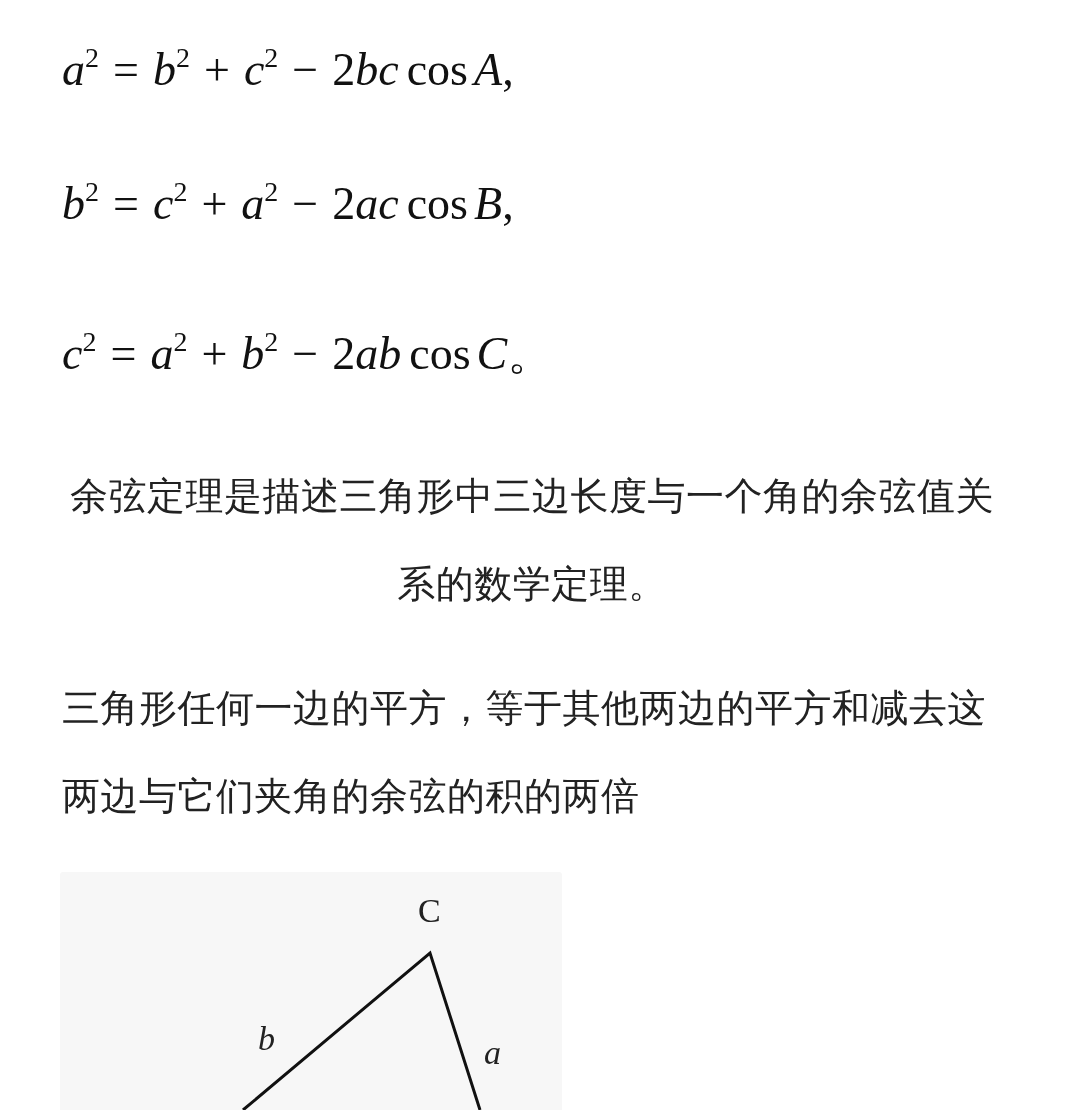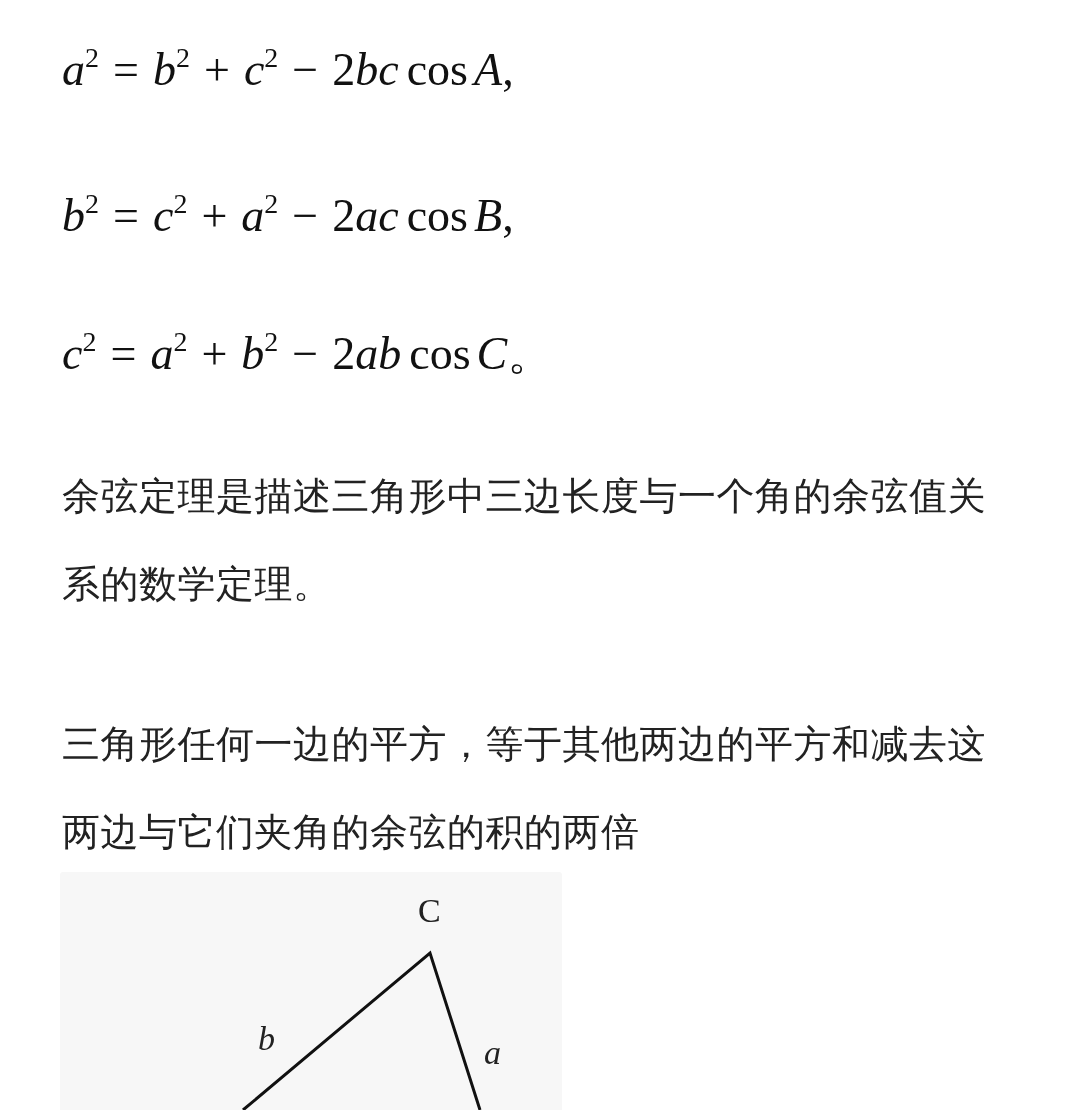--- a/index.html
+++ b/index.html
@@ -26,31 +26,31 @@
   .lbl { font-family: "Liberation Serif", "DejaVu Serif", serif; font-style: italic; font-size: 34px; fill: #222; }
   .lblC { font-style: normal; }
 </style>
 </head>
 <body>
 
 <div class="formula" style="top:44px;text-align:center;">
   <i>a</i><sup>2</sup><span class="op">=</span><i>b</i><sup>2</sup><span class="op">+</span><i>c</i><sup>2</sup><span class="op">−</span><span>2</span><i>bc</i><span class="fn">cos</span><i>A</i><span>,</span>
 </div>
 
-<div class="formula" style="top:190px;">
+<div class="formula" style="top:178px;">
   <i>b</i><sup>2</sup><span class="op">=</span><i>c</i><sup>2</sup><span class="op">+</span><i>a</i><sup>2</sup><span class="op">−</span><span>2</span><i>ac</i><span class="fn">cos</span><i>B</i><span>,</span>
 </div>
 
 <div class="formula" style="top:328px;">
   <i>c</i><sup>2</sup><span class="op">=</span><i>a</i><sup>2</sup><span class="op">+</span><i>b</i><sup>2</sup><span class="op">−</span><span>2</span><i>ab</i><span class="fn">cos</span><i>C</i><span>。</span>
 </div>
 
-<p class="para" style="top:452px; margin:0;">余弦定理是描述三角形中三边长度与一个角的余弦值关系的数学定理。</p>
+<p class="para" style="top:452px; margin:0;text-align:center;">余弦定理是描述三角形中三边长度与一个角的余弦值关系的数学定理。</p>
 
-<p class="para" style="top:700px; margin:0;">三角形任何一边的平方，等于其他两边的平方和减去这两边与它们夹角的余弦的积的两倍</p>
+<p class="para" style="top:664px; margin:0;">三角形任何一边的平方，等于其他两边的平方和减去这两边与它们夹角的余弦的积的两倍</p>
 
 <div class="figure">
   <svg width="502" height="260" viewBox="0 0 502 260">
     <polyline points="183,238 370,81 420,238" fill="none" stroke="#111" stroke-width="3" stroke-linejoin="miter"></polyline>
     <text class="lbl lblC" x="358" y="50">C</text>
     <text class="lbl" x="198" y="178">b</text>
     <text class="lbl" x="424" y="192">a</text>
   </svg>
 </div>
 

